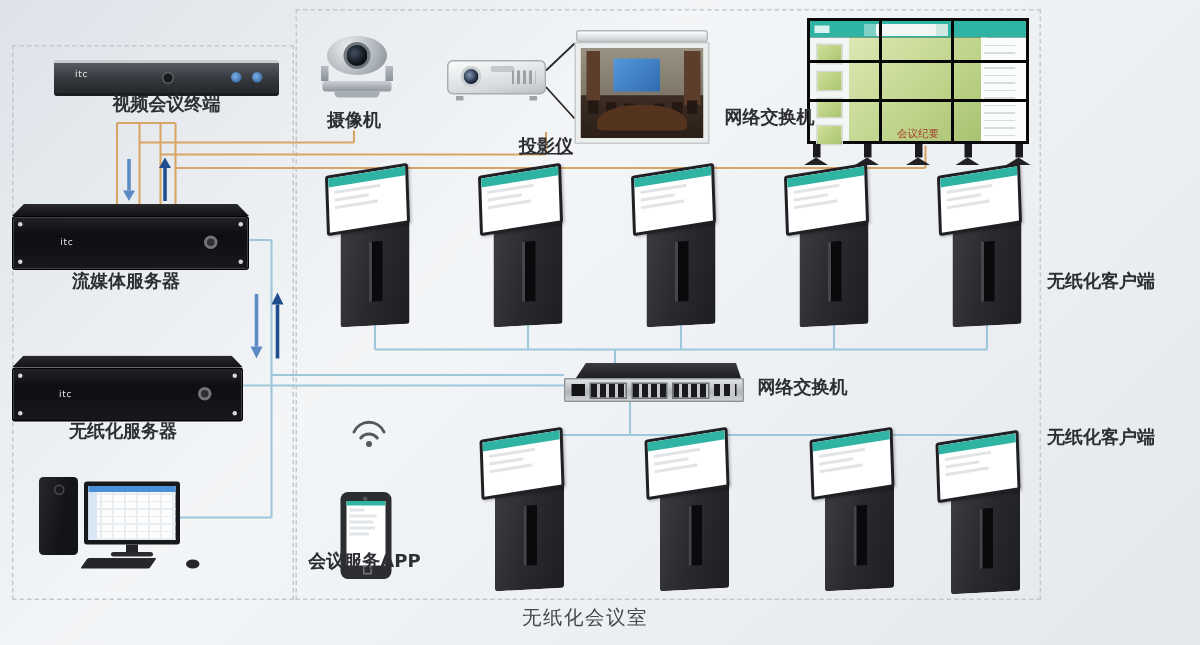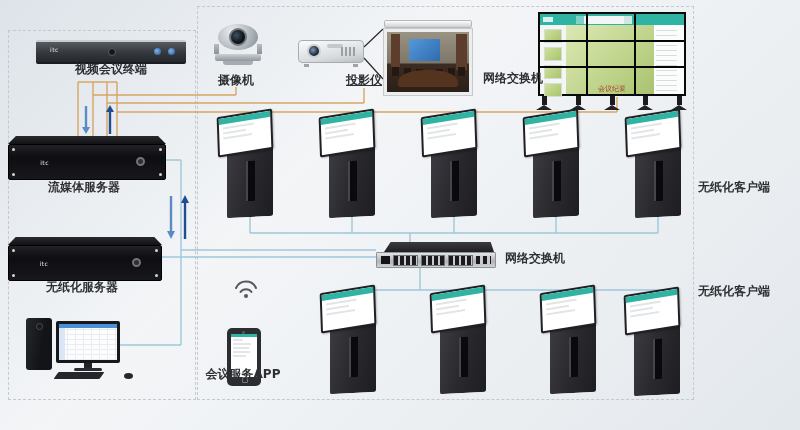--- a/index.html
+++ b/index.html
@@ -183,21 +183,21 @@
     <div class="pj-body">
       <span class="pj-lens"></span>
       <span class="pj-top"></span>
       <span class="pj-grill"></span>
     </div>
     <div class="pj-feet">
         <i></i>
         <i></i>
       </div>
   </div>
-  <div class="lbl" style="left:334px;top:73px;width:60px;text-decoration:underline;">投影仪</div>
+  <div class="lbl" style="left:334px;top:90px;width:60px;text-decoration:underline;">投影仪</div>
 
   <div class="dev" style="left:384px;top:20px;width:88px;">
     <div class="ps-bar"></div>
     <div class="ps-cvs">
       <span class="rm-wl"></span>
       <span class="rm-wr"></span>
       <span class="rm-scr"></span>
       <span class="rm-chairs"></span>
       <span class="rm-table"></span>
     </div>
@@ -299,20 +299,21 @@
       <span class="sw-ports"></span>
       <span class="sw-ports"></span>
       <span class="sw-ports"></span>
       <span class="sw-sfp"></span>
     </div>
   </div>
   <div class="lbl" style="left:500px;top:251px;width:70px;">网络交换机</div>
 
   <div class="lbl" style="left:694px;top:180px;width:80px;">无纸化客户端</div>
   <div class="lbl" style="left:694px;top:284px;width:80px;">无纸化客户端</div>
+  <div class="rlbl" style="left:330px;top:403px;width:120px;">无纸化会议室</div>
 
 <div class="term" style="left: 215px; top: 112px;">
     <div class="t-base">
         <i class="t-slot"></i>
       </div>
     <div class="t-scr">
         <i></i>
         <em class="w1"></em>
         <em class="w2"></em>
         <em class="w3"></em>

